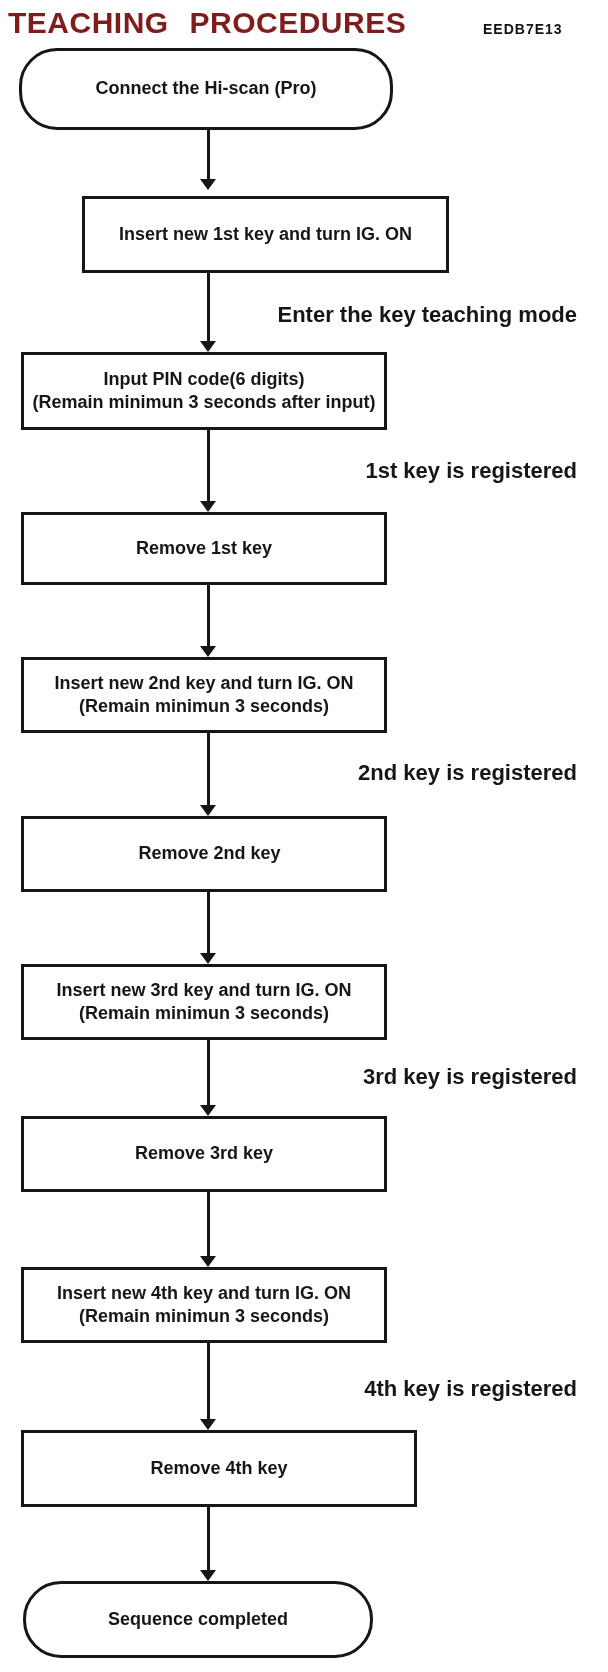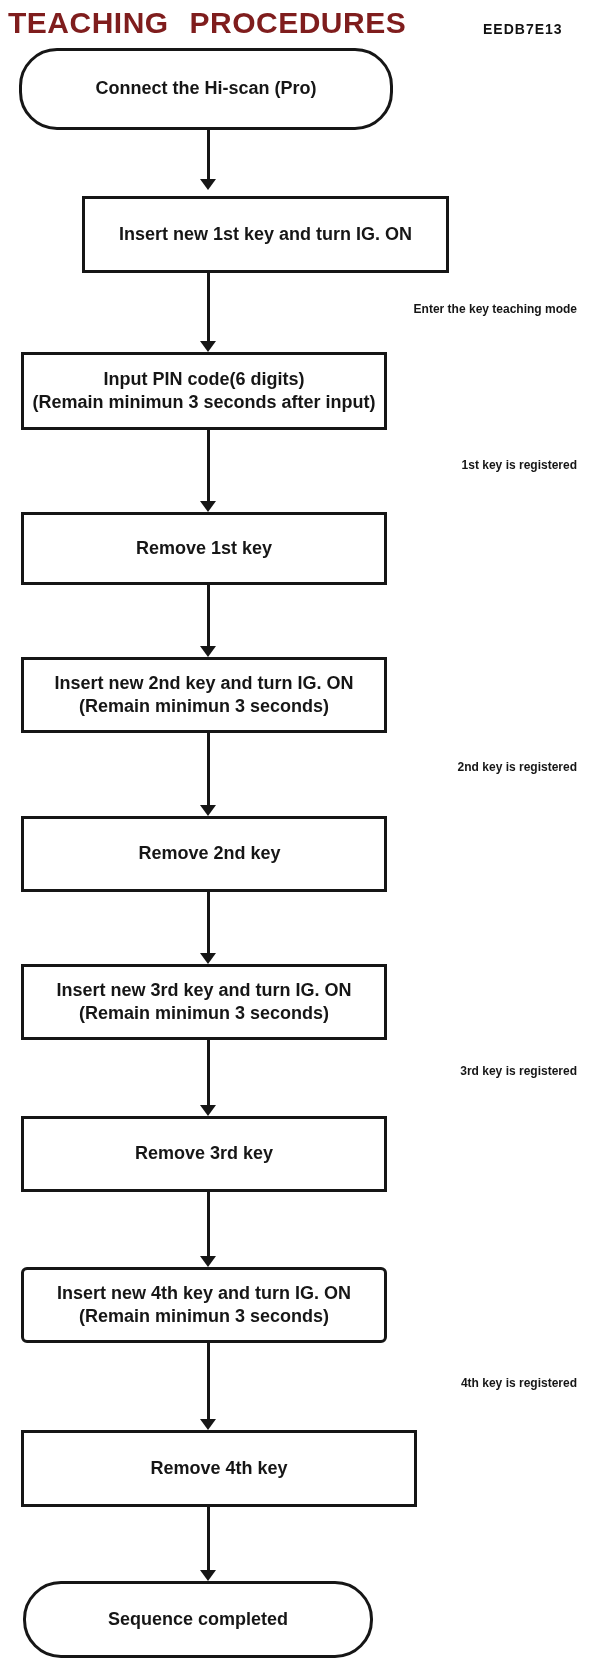--- a/index.html
+++ b/index.html
@@ -46,21 +46,21 @@
   .arrow .head {
     position: absolute; bottom: 0; left: 0;
     width: 0; height: 0;
     border-left: 8px solid transparent;
     border-right: 8px solid transparent;
     border-top: 11px solid #161616;
   }
 
   .edge-label {
     position: absolute; right: 31px;
-    font-size: 12px; font-weight: bold; color: #161616;
+    font-size: 22px; font-weight: bold; color: #161616;
     white-space: nowrap;
     margin-left: 8px;
   }
 </style>
 </head>
 <body>
 
 <div class="canvas">
 
   <div class="page-title">TEACHING PROCEDURES</div>
@@ -138,21 +138,21 @@
 
   <div class="node" style="left:21px; top:1116px; width:366px; height:76px;">
     <span>Remove 3rd key</span>
   </div>
 
   <div class="arrow" style="top:1192px; height:75px;">
     <div class="shaft"></div>
     <div class="head"></div>
   </div>
 
-  <div class="node" style="left:21px; top:1267px; width:366px; height:76px;border-radius:6px;">
+  <div class="node" style="left:21px; top:1267px; width:366px; height:76px;">
     <span>Insert new 4th key and turn IG. ON</span>
     <span>(Remain minimun 3 seconds)</span>
   </div>
 
   <div class="arrow" style="top:1343px; height:87px;">
     <div class="shaft"></div>
     <div class="head"></div>
   </div>
   <div class="edge-label" style="top:1376px;">4th key is registered</div>
 

